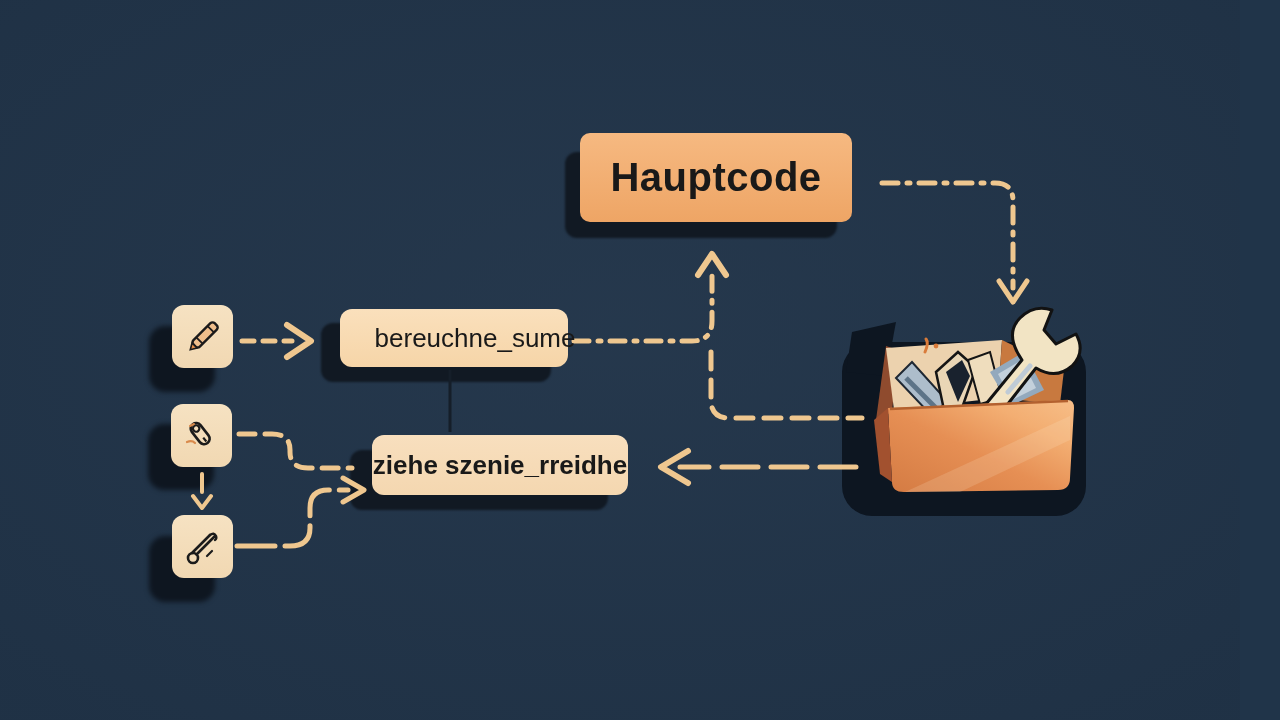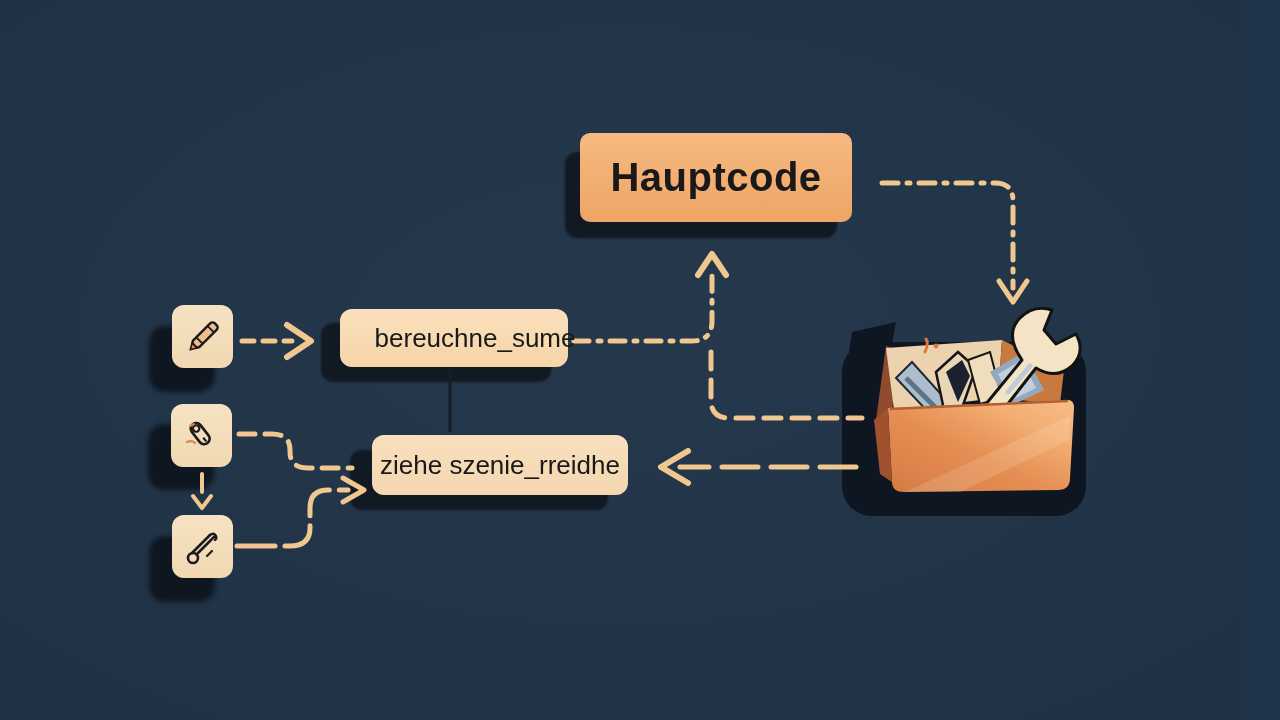--- a/index.html
+++ b/index.html
@@ -24,21 +24,21 @@
     font-size:40px;font-weight:700;letter-spacing:0.5px;
   }
   #node-berechne{
     left:340px;top:309px;width:228px;height:58px;border-radius:12px;
     background:linear-gradient(180deg,#FAE0BC,#F6D5A8);
     font-size:26px;font-weight:500;padding-left:42px;
   }
   #node-ziehe{
     left:372px;top:435px;width:256px;height:60px;border-radius:12px;
     background:linear-gradient(180deg,#F8DFBE,#F4D7B0);
-    font-size:26px;font-weight:400;
+    font-size:26px;font-weight:700;
   }
   .sq-icon{
     position:absolute;width:61px;height:63px;border-radius:12px;
     background:linear-gradient(180deg,#F6E2C2,#F1D8B2);
     display:flex;align-items:center;justify-content:center;z-index:3;
   }
   #icon-1{left:172px;top:305px;}
   #icon-2{left:171px;top:404px;}
   #icon-3{left:172px;top:515px;}
   #overlay{position:absolute;left:0;top:0;z-index:2;}

